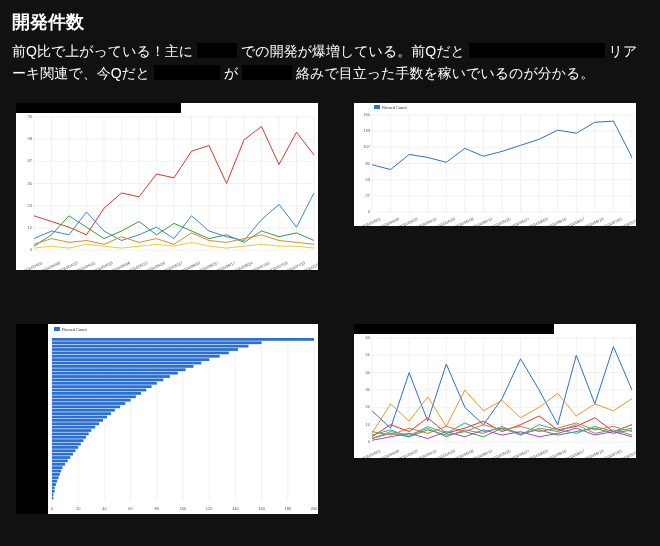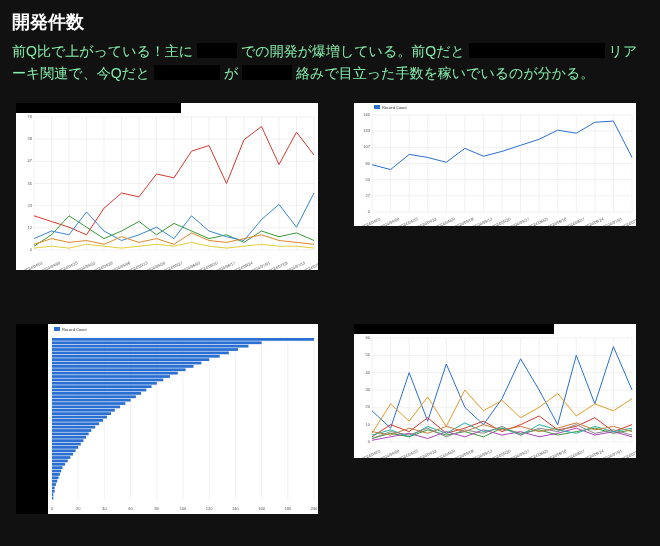--- a/index.html
+++ b/index.html
@@ -19,21 +19,21 @@
   }
   h2.title {
     margin: 0 0 6px 0;
     font-size: 18px;
     font-weight: 700;
     color: #fff;
   }
   .desc {
     font-size: 14px;
     line-height: 1.6;
-    color: #86efac;
+    color: #ffffff;
     margin-bottom: 18px;
   }
   .redact {
     display: inline-block;
     background: #000;
     height: 1.1em;
     vertical-align: -0.15em;
     border-radius: 1px;
   }
   .charts {

